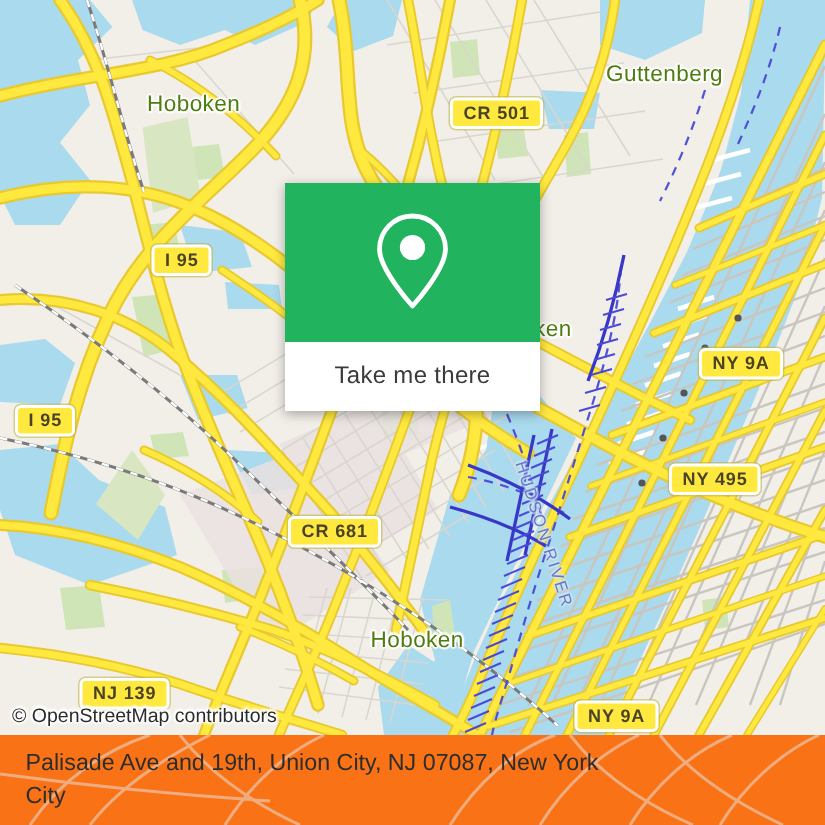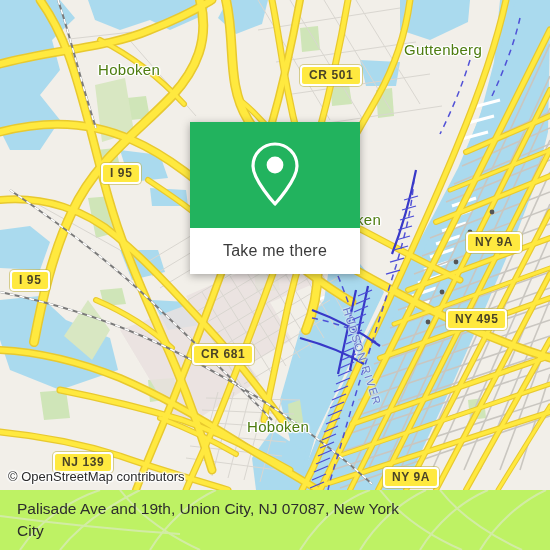--- a/index.html
+++ b/index.html
@@ -141,21 +141,21 @@
     border-top: 11px solid #ffffff;
   }
 
   
   #footer {
     position: absolute;
     left: 0;
     top: 490px;
     width: 550px;
     height: 60px;
-    background: #bef264;
+    background: #f97316;
     box-sizing: border-box;
     display: flex;
     align-items: center;
     overflow: hidden;
   }
   #footer-watermark {
     position: absolute;
     left: 0; top: 0;
     width: 550px; height: 60px;
     pointer-events: none;

